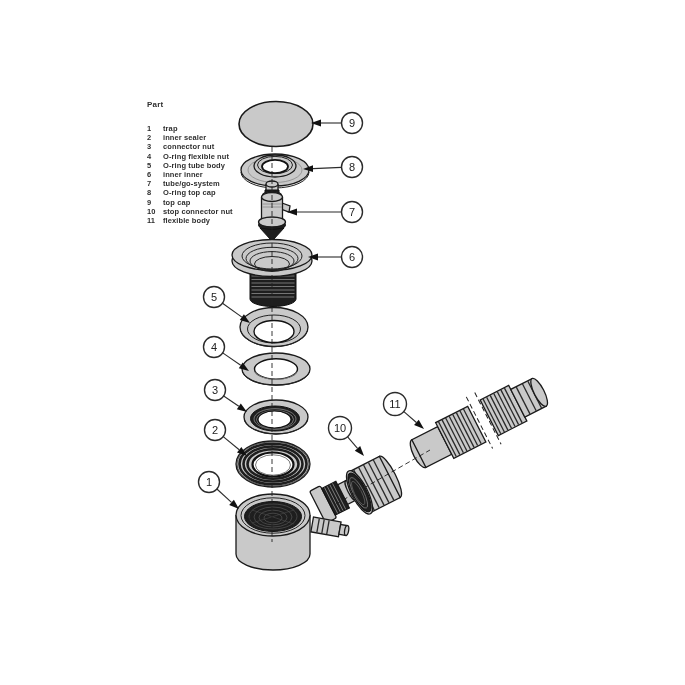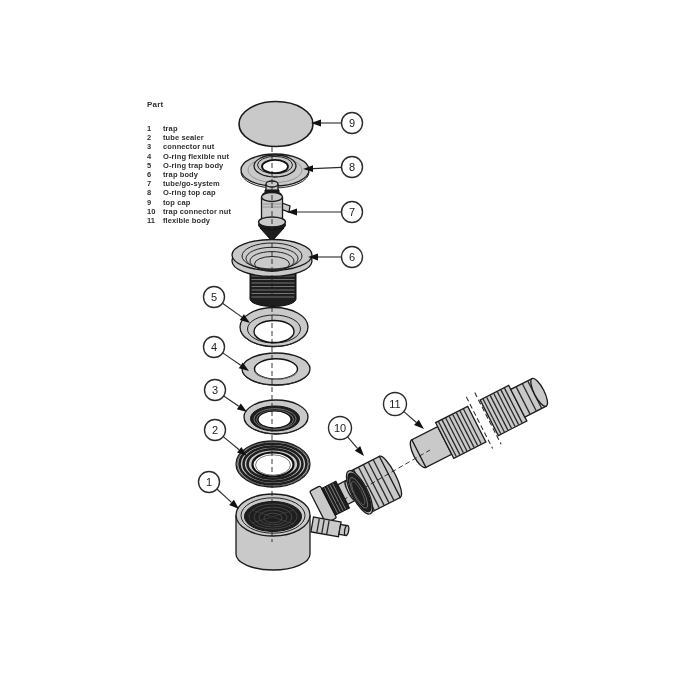--- a/index.html
+++ b/index.html
@@ -36,29 +36,29 @@
   .co-t{font-family:"Liberation Sans",sans-serif;font-size:11px;fill:#222222;text-anchor:middle;}
 </style>
 </head>
 <body>
 
 <div class="canvas">
 
   <div class="plist">
     <div class="plist-header">Part</div>
     <div class="plist-row"><span class="pnum">1</span><span class="plabel">trap</span></div>
-    <div class="plist-row"><span class="pnum">2</span><span class="plabel">tube sealer</span></div>
+    <div class="plist-row"><span class="pnum">2</span><span class="plabel">inner sealer</span></div>
     <div class="plist-row"><span class="pnum">3</span><span class="plabel">connector nut</span></div>
     <div class="plist-row"><span class="pnum">4</span><span class="plabel">O-ring flexible nut</span></div>
-    <div class="plist-row"><span class="pnum">5</span><span class="plabel">O-ring trap body</span></div>
-    <div class="plist-row"><span class="pnum">6</span><span class="plabel">trap body</span></div>
+    <div class="plist-row"><span class="pnum">5</span><span class="plabel">O-ring tube body</span></div>
+    <div class="plist-row"><span class="pnum">6</span><span class="plabel">inner inner</span></div>
     <div class="plist-row"><span class="pnum">7</span><span class="plabel">tube/go-system</span></div>
     <div class="plist-row"><span class="pnum">8</span><span class="plabel">O-ring top cap</span></div>
     <div class="plist-row"><span class="pnum">9</span><span class="plabel">top cap</span></div>
-    <div class="plist-row"><span class="pnum">10</span><span class="plabel">trap connector nut</span></div>
+    <div class="plist-row"><span class="pnum">10</span><span class="plabel">stop connector nut</span></div>
     <div class="plist-row"><span class="pnum">11</span><span class="plabel">flexible body</span></div>
   </div>
 
   <svg width="685" height="685" viewBox="0 0 685 685">
 
     <g>
       <ellipse class="g2" cx="276" cy="124" rx="37" ry="22.5"></ellipse>
     </g>
 
     <g>

